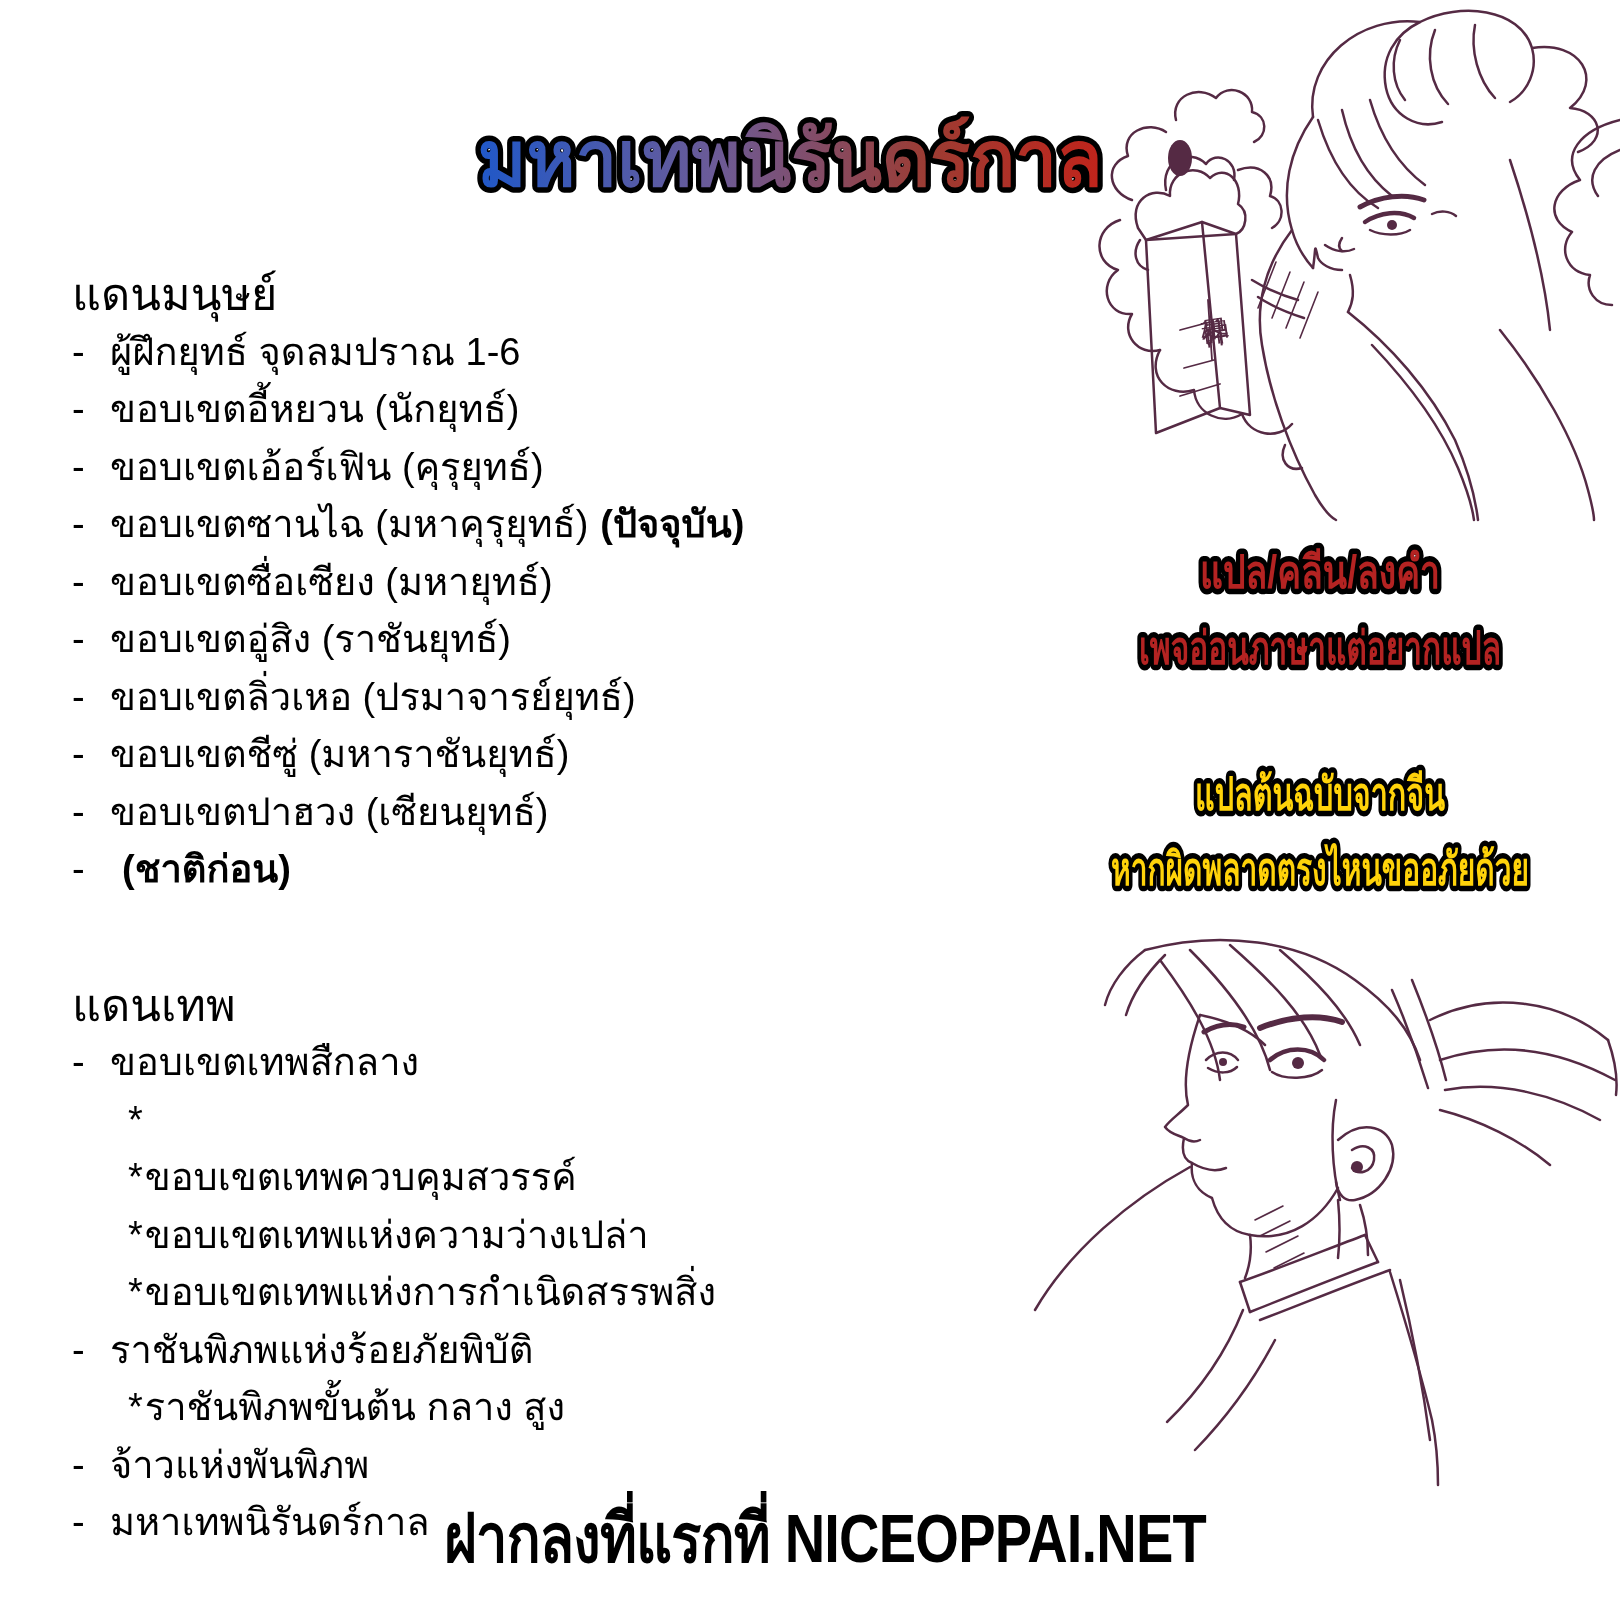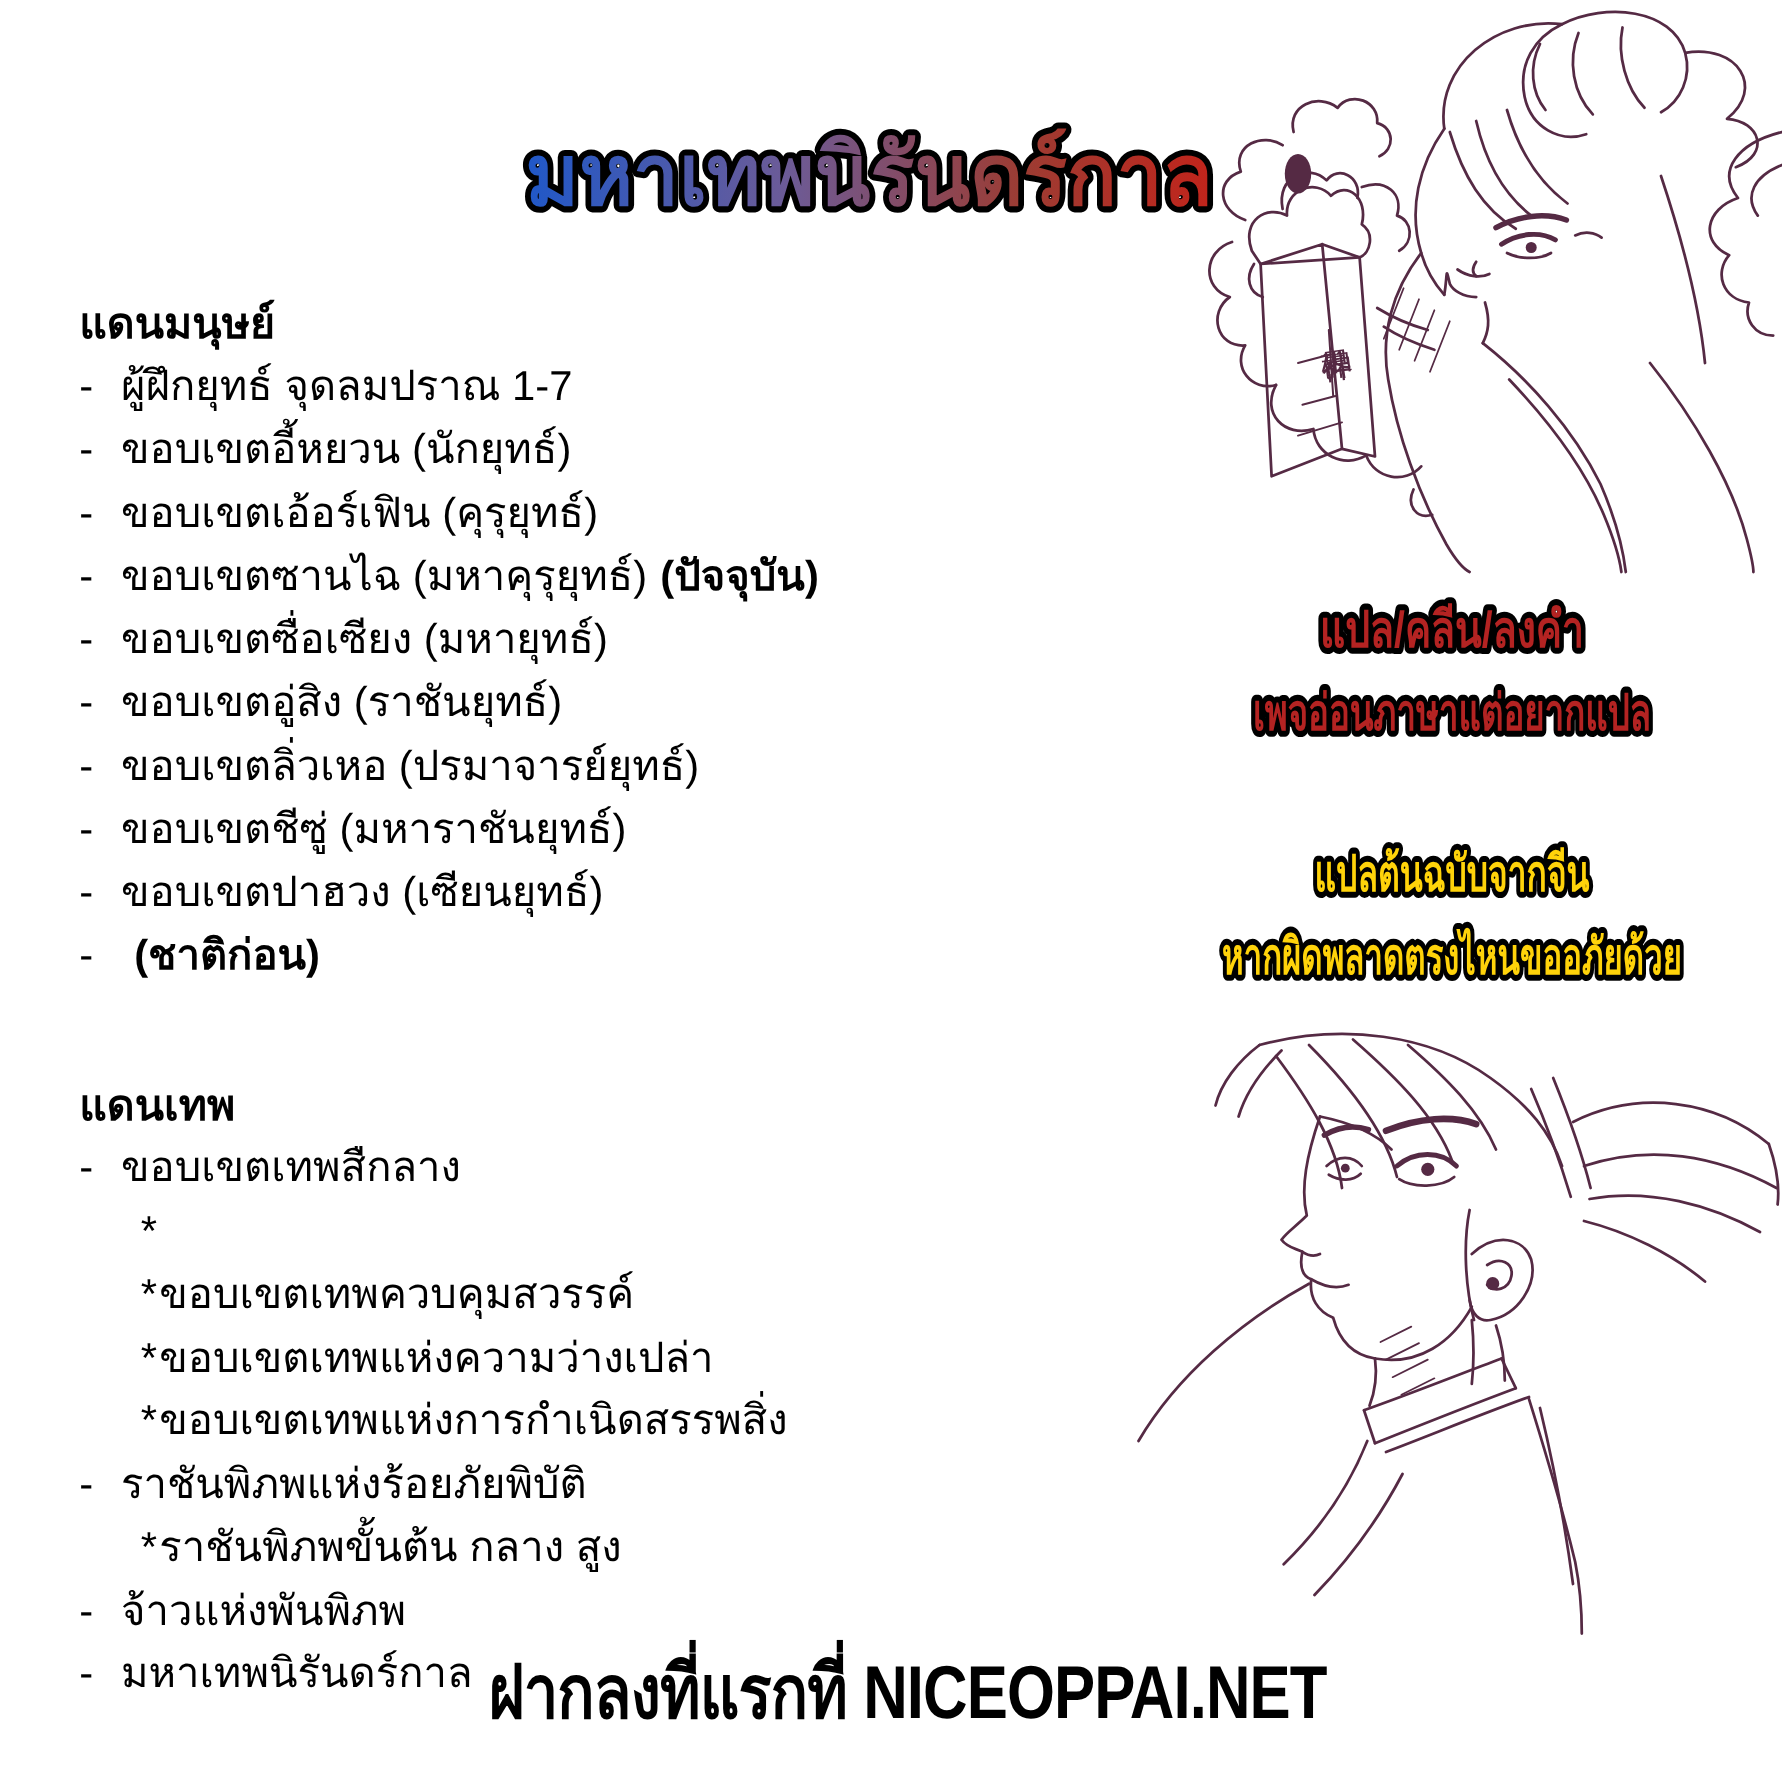--- a/index.html
+++ b/index.html
@@ -7,21 +7,21 @@
   .page{position:relative;width:1620px;height:1620px;background:#ffffff;overflow:hidden;}
 
   .title-svg{position:absolute;left:450px;top:96px;width:680px;height:120px;overflow:visible;}
   .title-svg text{font-family:"DejaVu Serif","Liberation Serif",serif;font-weight:bold;}
 
   .illus{position:absolute;overflow:visible;}
   .illus-top{left:1080px;top:0px;width:540px;height:520px;}
   .illus-bottom{left:960px;top:920px;width:660px;height:580px;}
 
   .realm-list{position:absolute;left:72px;top:266px;font-size:38px;line-height:57.5px;color:#000;white-space:nowrap;}
-  .realm-list .hdr{font-weight:bold;font-size:39px;}
+  .realm-list .hdr{font-weight:normal;font-size:45px;}
   .row{display:flex;align-items:baseline;}
   .row .bullet{width:38px;flex:none;}
   .row.sub{padding-left:56px;}
   .row.sub .bullet{width:auto;margin-right:2px;}
   .row .sfx{margin-left:12px;font-weight:bold;}
   .sect-gap{height:78px;}
 
   .notes-svg{position:absolute;left:1030px;top:520px;width:580px;height:400px;overflow:visible;}
   .notes-svg text{font-weight:bold;font-family:"Liberation Sans","DejaVu Sans",sans-serif;}
 
@@ -109,21 +109,21 @@
       </g>
     </g>
     <text x="130" y="296" font-size="28" fill="#552a44" style="writing-mode:vertical-rl" transform="rotate(-8 130 296)">界神碑</text>
   </svg>
 
   <div class="realm-list">
     <div class="hdr">แดนมนุษย์</div>
 
     <div class="row">
         <span class="bullet">-</span>
-        <span class="txt">ผู้ฝึกยุทธ์ จุดลมปราณ 1-7</span>
+        <span class="txt">ผู้ฝึกยุทธ์ จุดลมปราณ 1-6</span>
         <b class="sfx"></b>
       </div>
     <div class="row">
         <span class="bullet">-</span>
         <span class="txt">ขอบเขตอี้หยวน (นักยุทธ์)</span>
         <b class="sfx"></b>
       </div>
     <div class="row">
         <span class="bullet">-</span>
         <span class="txt">ขอบเขตเอ้อร์เฟิน (คุรุยุทธ์)</span>

